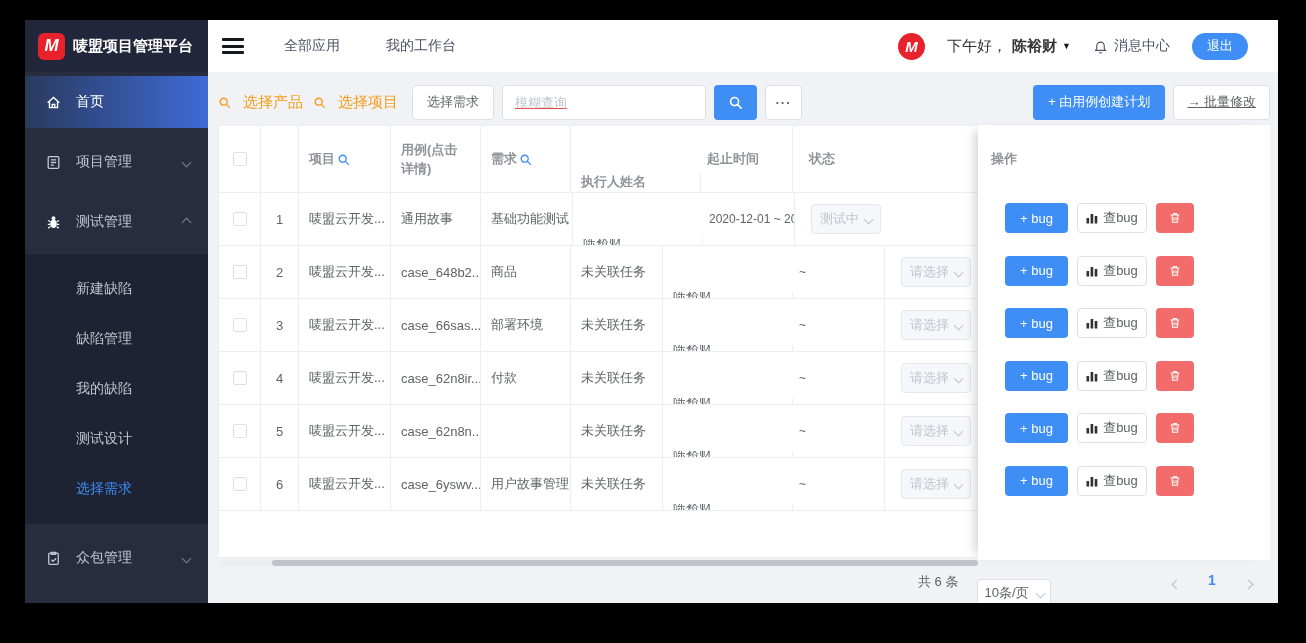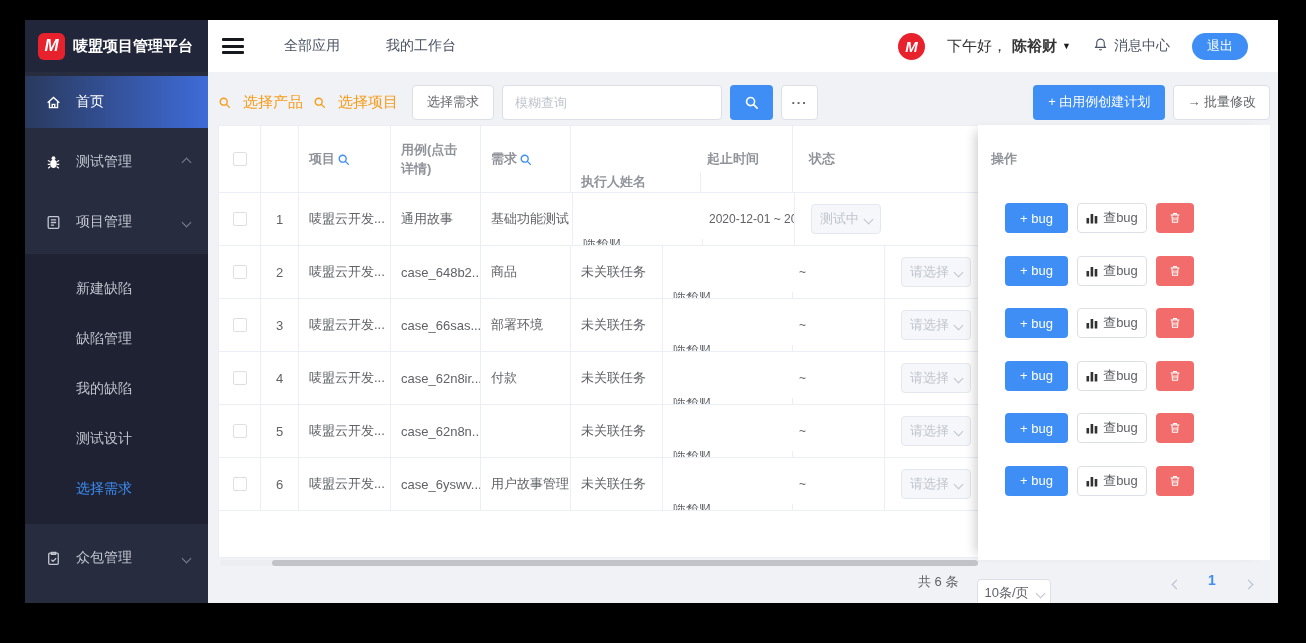--- a/index.html
+++ b/index.html
@@ -42,46 +42,46 @@
   .burger div { height:3px; background:#16181d; margin:3.5px 0; border-radius:1px; }
   .top-nav { display:flex; gap:46px; margin-left:40px; font-size:14px; color:#4a5264; }
   .top-nav span { cursor:pointer; }
   .header-right { margin-left:auto; display:flex; align-items:center; margin-right:30px; gap:22px; }
   .avatar { width:27px; height:27px; border-radius:50%; background:#e8222d; color:#fff;
             display:flex; align-items:center; justify-content:center; font-weight:900;
             font-style:italic; font-size:15px; }
   .greeting { font-size:15px; color:#333; display:flex; align-items:center; gap:5px; cursor:pointer; }
   .greeting b { font-weight:bold; }
   .caret-down { font-size:9px; color:#1a1a1a; }
-  .msg { display:flex; align-items:flex-start; gap:6px; color:#4a5264; font-size:14px; cursor:pointer; }
+  .msg { display:flex; align-items:flex-end; gap:6px; color:#4a5264; font-size:14px; cursor:pointer; }
   .logout-btn { background:#3e8ef5; color:#fff; border:none; border-radius:14px; height:27px;
                 padding:0 15px; font-size:13px; cursor:pointer; }
 
   
   .content { position:absolute; left:183px; top:52px; right:0; bottom:0; }
 
   .toolbar { position:absolute; top:12px; left:10px; right:8px; height:36px;
              display:flex; align-items:center; }
   .link-orange { color:#f79b18; font-size:15px; display:flex; align-items:center; gap:12px;
                  margin-right:10px; cursor:pointer; white-space:nowrap; }
   .btn-plain { background:#fff; border:1px solid #dcdfe6; border-radius:4px; height:35px;
                font-size:13px; color:#606266; display:inline-flex; align-items:center;
                justify-content:center; cursor:pointer; }
   .select-req { width:82px; margin-right:8px; }
-  .fuzzy-input { width:220px; height:35px; border:1px solid #dcdfe6; border-radius:4px;
-                 background:#fff; padding:0 12px; font-size:13px; color:#701a75; outline:none; }
+  .fuzzy-input { width:204px; height:35px; border:1px solid #dcdfe6; border-radius:4px;
+                 background:#fff; padding:0 12px; font-size:13px; color:#ef4444; outline:none;text-decoration:underline; }
   ::placeholder { color:#c0c4cc; }
   .search-btn { width:43px; height:35px; background:#3e8ef5; border:none; border-radius:4px;
                 color:#fff; margin-left:8px; display:flex; align-items:center;
                 justify-content:center; cursor:pointer; }
   .more-btn { width:37px; height:35px; margin-left:8px; letter-spacing:1px; font-weight:bold; }
   .toolbar-spacer { flex:1; }
   .create-btn { background:#3e8ef5; color:#fff; border:none; border-radius:4px; height:35px;
                 padding:0 15px; font-size:13px; cursor:pointer; white-space:nowrap; }
-  .batch-btn { margin-left:8px; padding:0 13px; white-space:nowrap; }
+  .batch-btn { margin-left:8px; padding:0 13px; white-space:nowrap;text-decoration:underline; }
 
   
   .table-card { position:absolute; left:10px; top:53px; width:1052px; height:433px;
                 background:#fff; border:1px solid #ebeef5; overflow:hidden; }
   .t-row { display:flex; border-bottom:1px solid #ebeef5; }
   .t-header .t-cell { color:#909399; font-weight:bold; white-space:normal; line-height:1.5; }
   .t-header { height:67px; }
   .t-body .t-row { height:53px; }
   .t-cell { border-right:1px solid #ebeef5; padding:0 10px; display:flex; align-items:center;
             font-size:13px; color:#606266; overflow:hidden; white-space:nowrap; }
@@ -145,35 +145,35 @@
     <div class="menu">
       <div class="menu-item active">
         <svg class="mi-icon" viewBox="0 0 16 16" fill="none" stroke="currentColor" stroke-width="1.3">
           <path d="M2.5 8.2 8 3.2l5.5 5"></path>
             <path d="M4.2 7v5.8h7.6V7"></path>
             <path d="M6.8 12.8V9.8h2.4v3"></path>
         </svg>
         <span>首页</span>
       </div>
       <div class="menu-item">
+        <svg class="mi-icon" viewBox="0 0 16 16" fill="none" stroke="currentColor" stroke-width="1.2">
+          <rect x="3" y="2.5" width="10" height="11" rx="1"></rect>
+          <path d="M5.5 5.5h5M5.5 8h5M5.5 10.5h3"></path>
+        </svg>
+        <span>项目管理</span>
+        <span class="chev down"></span>
+      </div>
+      <div class="menu-item">
         <svg class="mi-icon" viewBox="0 0 16 16">
           <ellipse cx="8" cy="9.2" rx="3.1" ry="3.9" fill="#fff"></ellipse>
           <circle cx="8" cy="3.9" r="1.8" fill="#fff"></circle>
           <path d="M5 7.4 2.7 6M5 9.8H2.6M5 11.8l-2 1.6M11 7.4 13.3 6M11 9.8h2.4M11 11.8l2 1.6" stroke="#fff" stroke-width="1.1" fill="none"></path>
         </svg>
         <span>测试管理</span>
         <span class="chev up"></span>
-      </div>
-      <div class="menu-item">
-        <svg class="mi-icon" viewBox="0 0 16 16" fill="none" stroke="currentColor" stroke-width="1.2">
-          <rect x="3" y="2.5" width="10" height="11" rx="1"></rect>
-          <path d="M5.5 5.5h5M5.5 8h5M5.5 10.5h3"></path>
-        </svg>
-        <span>项目管理</span>
-        <span class="chev down"></span>
       </div>
       <div class="submenu">
         <div class="submenu-item">新建缺陷</div>
         <div class="submenu-item">缺陷管理</div>
         <div class="submenu-item">我的缺陷</div>
         <div class="submenu-item">测试设计</div>
         <div class="submenu-item active">选择需求</div>
       </div>
       <div class="menu-item">
         <svg class="mi-icon" viewBox="0 0 16 16" fill="none" stroke="currentColor" stroke-width="1.2">

